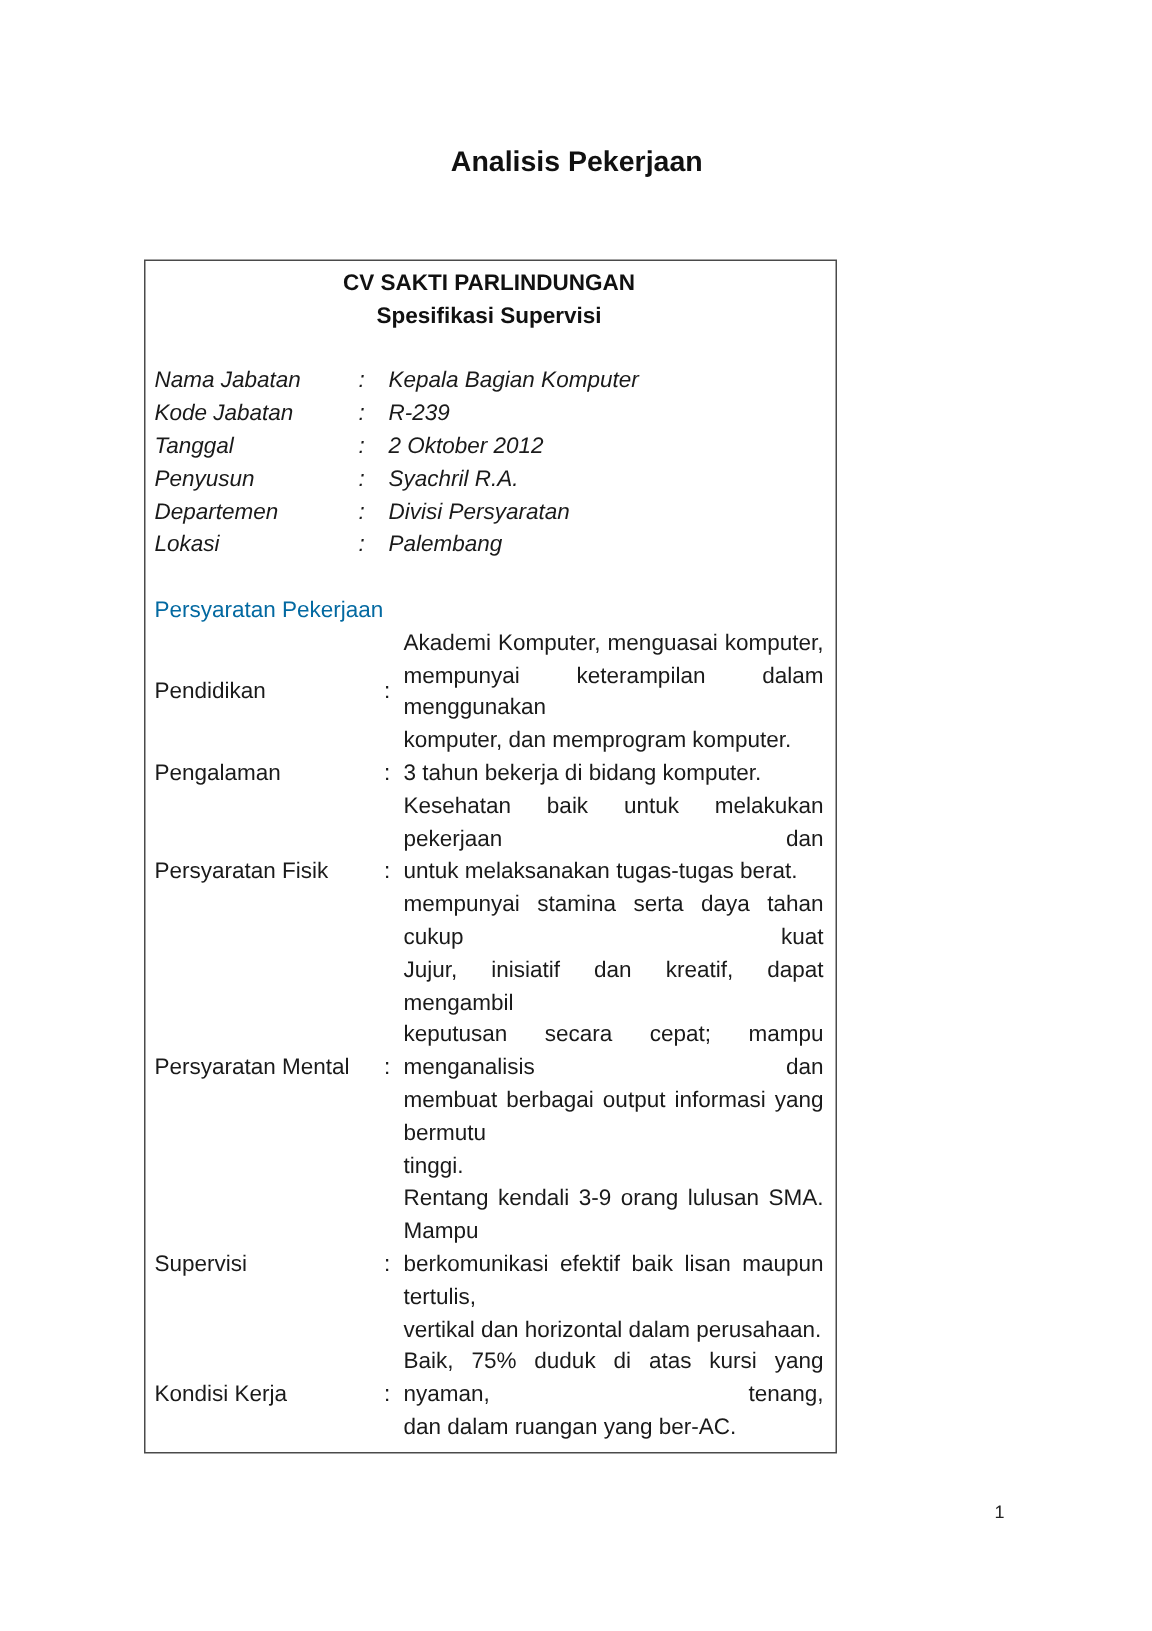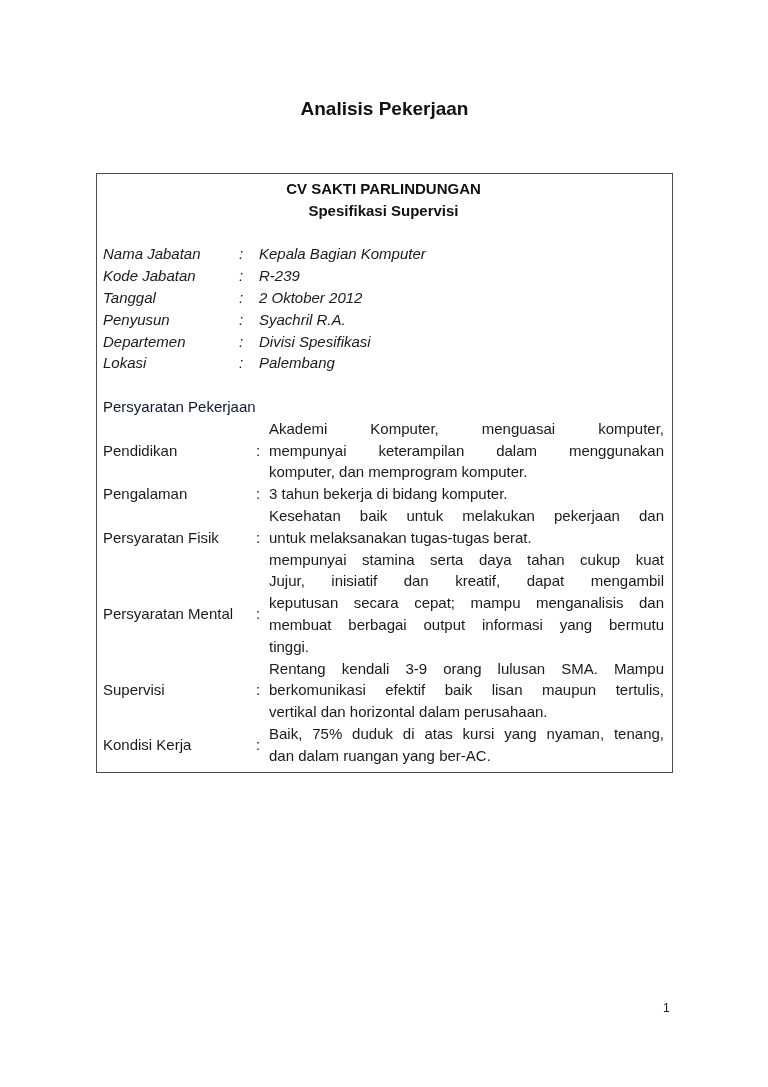--- a/index.html
+++ b/index.html
@@ -23,21 +23,21 @@
     text-align: center;
     font-size: 19px;
     line-height: 26px;
     font-weight: bold;
     color: #111111;
   }
   .doc-box {
     position: absolute;
     left: 96px;
     top: 173px;
-    width: 577px;
+    width: 462px;
     box-sizing: border-box;
     border: 1px solid #4a4a4a;
     padding: 4px 8px 5px 6px;
     font-size: 15px;
     line-height: 21.8px;
   }
   .box-header-line {
     text-align: center;
     font-weight: bold;
     color: #111111;
@@ -55,21 +55,21 @@
     flex: 0 0 136px;
   }
   .field-colon {
     width: 20px;
     flex: 0 0 20px;
   }
   .field-value {
     flex: 1 1 auto;
   }
   .req-heading {
-    color: #0f172a;
+    color: #0369a1;
   }
   .req-row {
     display: flex;
     flex-direction: row;
     align-items: center;
   }
   .req-label {
     width: 153px;
     flex: 0 0 153px;
   }
@@ -127,21 +127,21 @@
       <span class="field-value">2 Oktober 2012</span>
     </div>
     <div class="field-row">
       <span class="field-label">Penyusun</span>
       <span class="field-colon">:</span>
       <span class="field-value">Syachril R.A.</span>
     </div>
     <div class="field-row">
       <span class="field-label">Departemen</span>
       <span class="field-colon">:</span>
-      <span class="field-value">Divisi Spesifikasi</span>
+      <span class="field-value">Divisi Persyaratan</span>
     </div>
     <div class="field-row">
       <span class="field-label">Lokasi</span>
       <span class="field-colon">:</span>
       <span class="field-value">Palembang</span>
     </div>
   </div>
 
   <div class="blank-line"></div>
 

